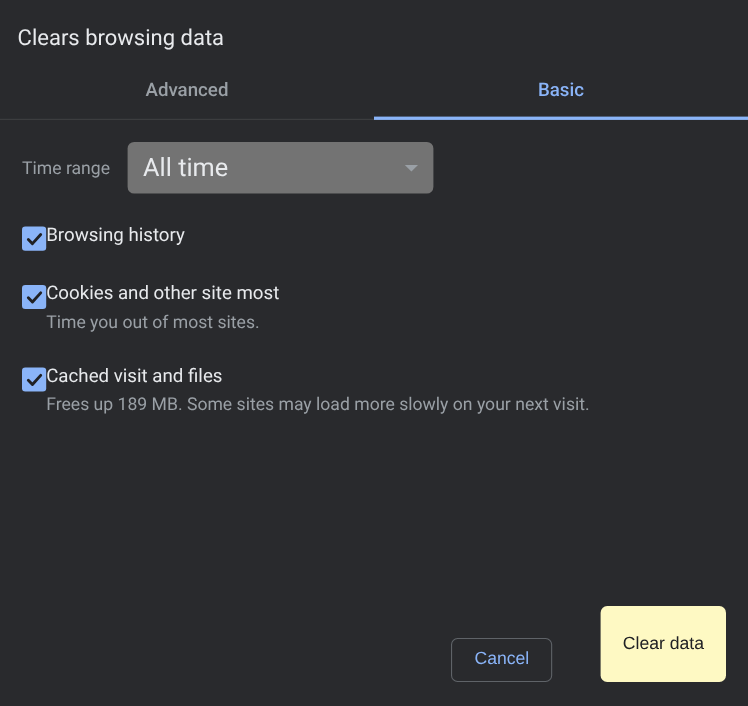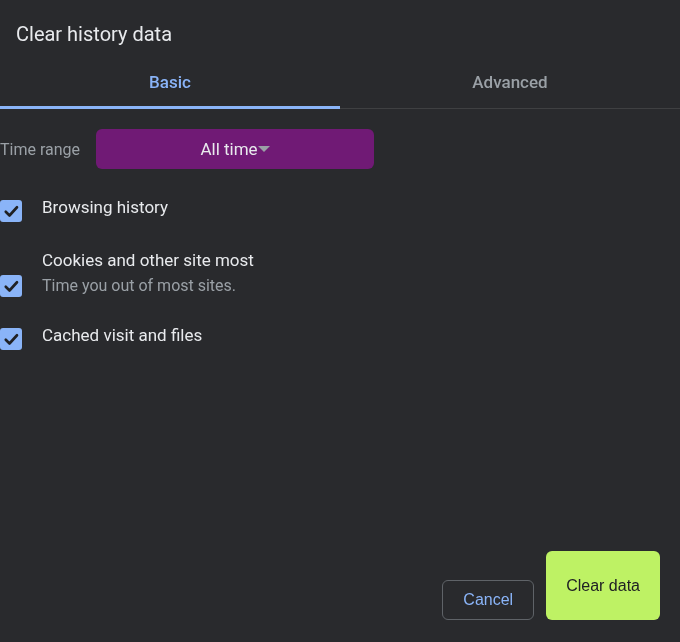--- a/index.html
+++ b/index.html
@@ -36,55 +36,54 @@
       color: #9aa0a6;
       cursor: pointer;
       border-bottom: 3px solid transparent;
       margin-bottom: -1px;
     }
     .tab.active {
       color: #8ab4f8;
       border-bottom: 3px solid #8ab4f8;
     }
     .content {
-      padding: 20px 16px 0 0;
+      padding: 20px 16px 0 20px;
       flex: 1;
     }
     .range-row {
       display: flex;
       align-items: center;
       gap: 16px;
       margin-bottom: 28px;
     }
     .range-label {
       font-size: 16px;
       color: #9aa0a6;
     }
     .select {
-      background: #701a75;
+      background: #737373;
       color: #e8eaed;
       border-radius: 6px;
       padding: 10px 14px;
       width: 278px;
       display: flex;
       align-items: center;
-      justify-content: center;
-      cursor: pointer;
-      font-size: 17px;
+      justify-content: space-between;
+      cursor: pointer;
+      font-size: 23px;
     }
     .caret {
       width: 0; height: 0;
       border-left: 6px solid transparent;
       border-right: 6px solid transparent;
       border-top: 6px solid #9aa0a6;
     }
     .option-row {
       display: flex;
-      align-items: flex-end;
-      gap: 20px;
+      align-items: flex-start;
       margin-bottom: 28px;
     }
     .checkbox {
       width: 22px;
       height: 22px;
       background: #8ab4f8;
       border-radius: 3px;
       display: flex;
       align-items: center;
       justify-content: center;
@@ -118,37 +117,38 @@
       cursor: pointer;
       border: none;
     }
     .btn-cancel {
       background: transparent;
       color: #8ab4f8;
       border: 1px solid #5f6368;
       margin-top: 29px;
     }
     .btn-primary {
-      background: #bef264;
+      background: #fef9c3;
       color: #202124;
+      margin-left: 32px;
     }
   </style>
 </head>
 <body>
 
 <div class="dialog">
 
-  <div class="title">Clear history data</div>
+  <div class="title">Clears browsing data</div>
 
   <div class="tabs">
+    <div class="tab">
+      <span>Advanced</span>
+    </div>
     <div class="tab active">
       <span>Basic</span>
-    </div>
-    <div class="tab">
-      <span>Advanced</span>
     </div>
   </div>
 
   <div class="content">
 
     <div class="range-row">
       <span class="range-label">Time range</span>
       <div class="select">
         <span>All time</span>
         <span class="caret"></span>
@@ -179,20 +179,21 @@
     </div>
 
     <div class="option-row">
       <div class="checkbox">
         <svg viewBox="0 0 24 24" fill="none" stroke="#202124" stroke-width="3.5" stroke-linecap="round" stroke-linejoin="round">
             <polyline points="5 13 10 18 20 7"></polyline>
           </svg>
       </div>
       <div class="option-text">
         <div class="option-title">Cached visit and files</div>
+        <div class="option-desc">Frees up 189 MB. Some sites may load more slowly on your next visit.</div>
       </div>
     </div>
 
   </div>
 
   <div class="footer">
     <button class="btn btn-cancel">
       <span>Cancel</span>
     </button>
     <button class="btn btn-primary">

